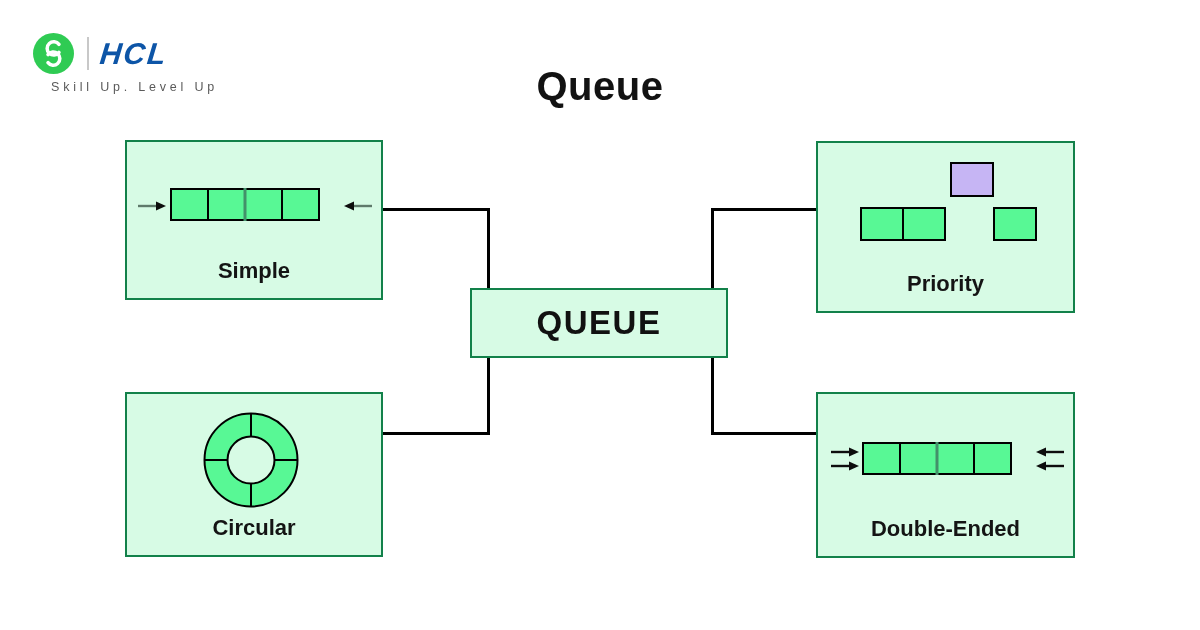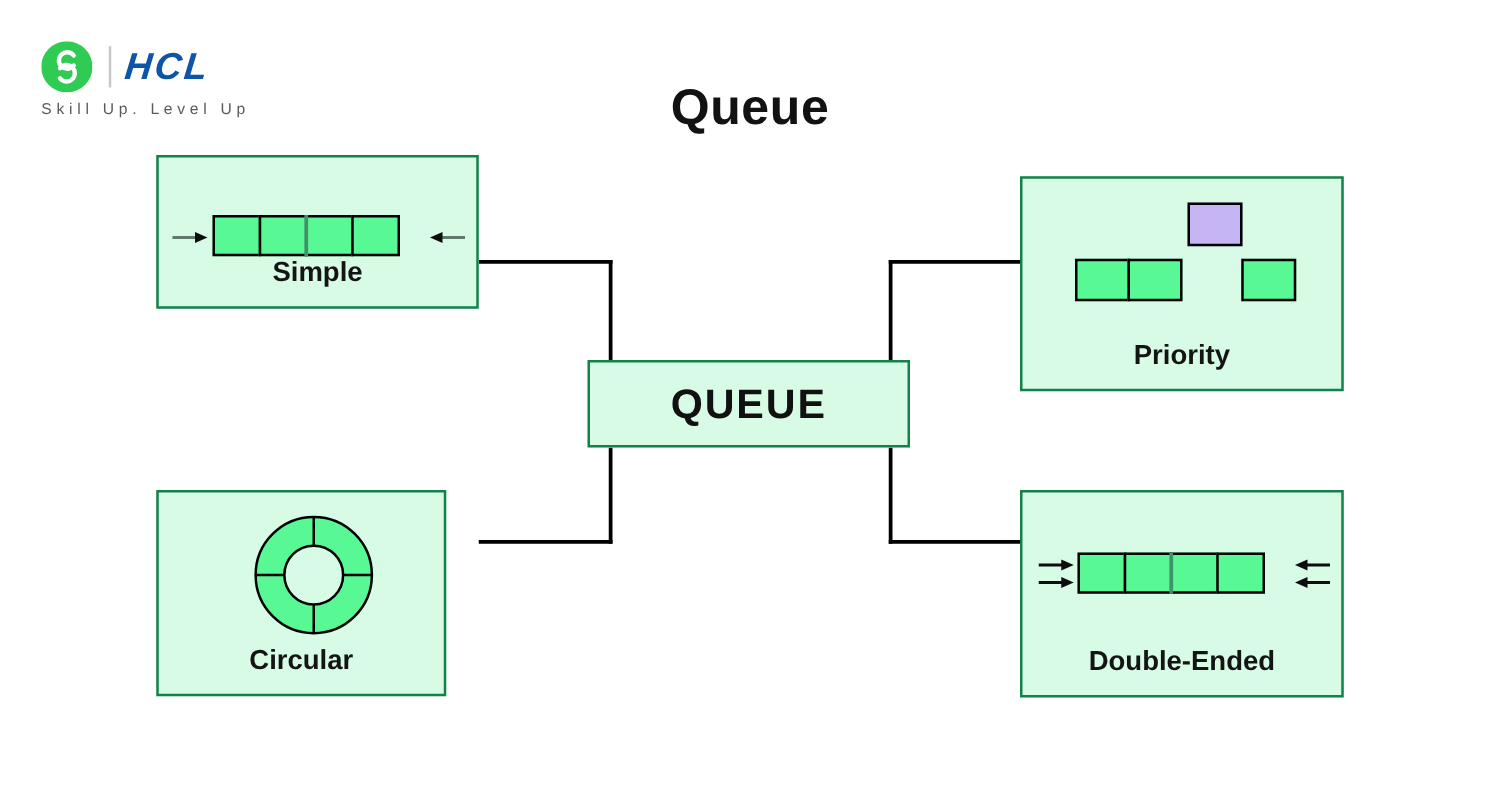--- a/index.html
+++ b/index.html
@@ -7,39 +7,39 @@
   body { font-family:"Liberation Sans","DejaVu Sans",sans-serif; background:#ffffff; }
   .canvas { position:relative; width:1200px; height:630px; background:#ffffff; overflow:hidden; }
 
   
   .brand { position:absolute; left:33px; top:33px; }
   .brand-row { display:flex; align-items:center; }
   .logo-circle { width:41px; height:41px; display:block; }
   .guvi-text { font-size:35px; font-weight:800; color:#1d1d1d; letter-spacing:.5px; margin-left:8px; }
   .brand-divider { width:2px; height:33px; background:#c8c8c8; margin:0 11px 0 13px; }
   .hcl-text { font-size:30px; font-weight:800; font-style:italic; color:#0d55a7; letter-spacing:2px; transform:skewX(-6deg); }
-  .tagline { margin-top:6px; margin-left:0; font-size:12.5px; letter-spacing:3.8px; color:#5a5a5a; font-weight:500; white-space:nowrap; }
+  .tagline { margin-top:6px; margin-left:18px; font-size:12.5px; letter-spacing:3.8px; color:#5a5a5a; font-weight:500; white-space:nowrap; }
 
   .page-title { position:absolute; left:0; right:0; top:64px; text-align:center;
                 font-size:40px; font-weight:800; color:#121212; letter-spacing:.5px; }
 
   
   .conn { position:absolute; background:#000000; }
 
   
   .node { position:absolute; background:#d7fbe5; border:2px solid #12814a; }
   .node-label { position:absolute; left:0; right:0; bottom:14px; text-align:center;
                 font-size:22px; font-weight:700; color:#141414; }
   .center-node { left:470px; top:288px; width:258px; height:70px;
                  display:flex; align-items:center; justify-content:center; }
   .center-label { font-size:33px; font-weight:800; color:#111; letter-spacing:1.5px; }
 
-  #node-simple   { left:125px; top:124px; width:258px; height:123px; }
+  #node-simple   { left:125px; top:140px; width:258px; height:160px; }
   #node-priority { left:816px; top:141px; width:259px; height:172px; }
-  #node-circular { left:125px; top:392px; width:232px; height:165px; }
+  #node-circular { left:125px; top:392px; width:258px; height:165px; }
   #node-deque    { left:816px; top:392px; width:259px; height:166px; }
 
   
   .qrow { position:absolute; display:flex; }
   .qcell { width:39px; height:33px; background:#58f895; border:2px solid #000; margin-left:-2px; }
   .qcell:first-child { margin-left:0; }
   .qmid { position:absolute; top:0; bottom:0; left:50%; transform:translateX(-50%); width:3px; background:#43916a; }
   #node-simple .qrow { left:43px; top:46px; }
   #node-deque  .qrow { left:44px; top:48px; }
 

